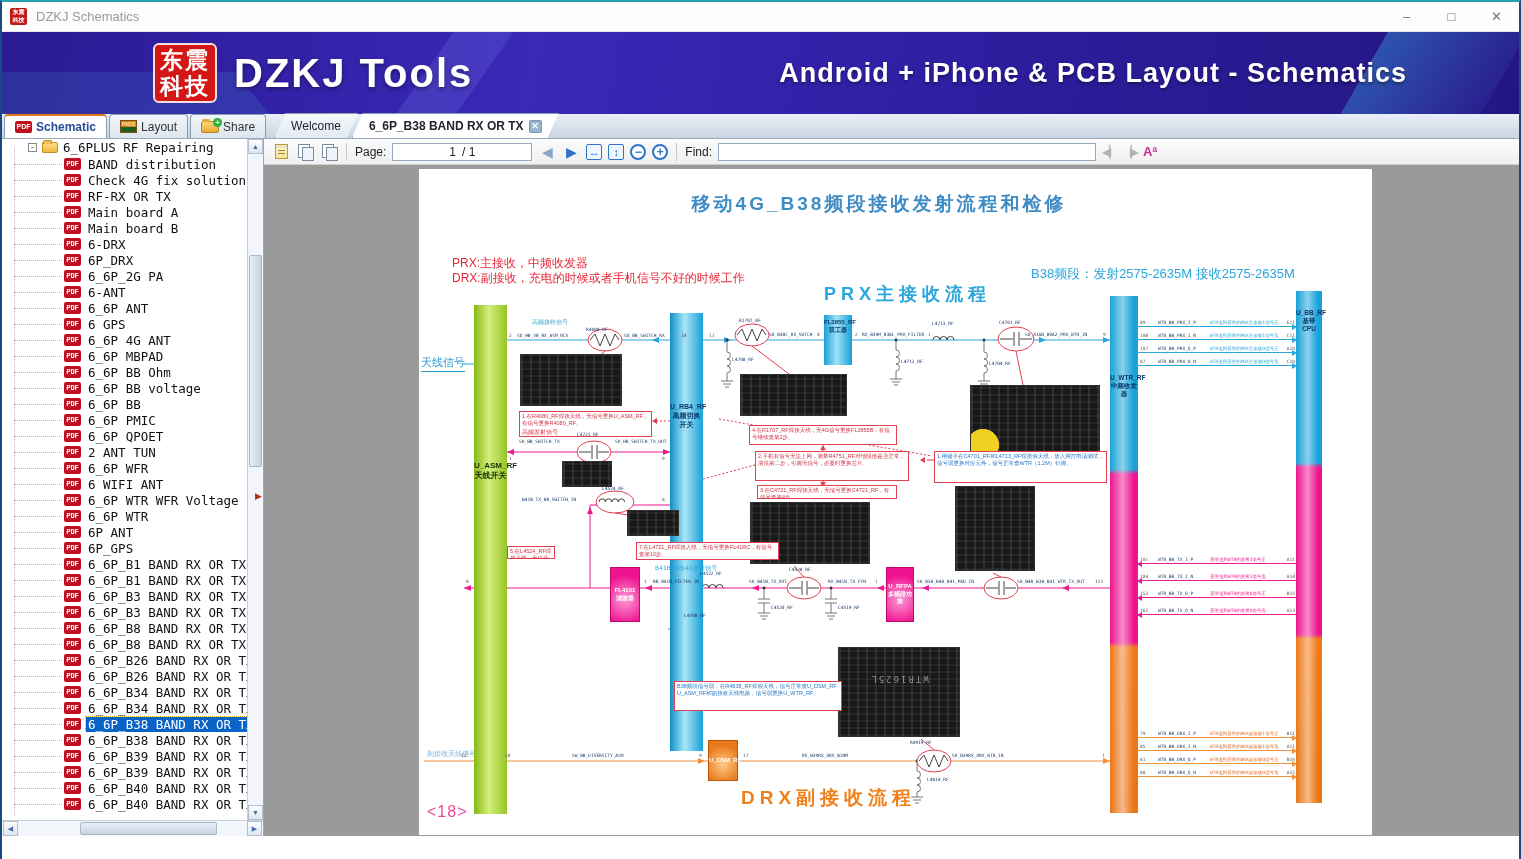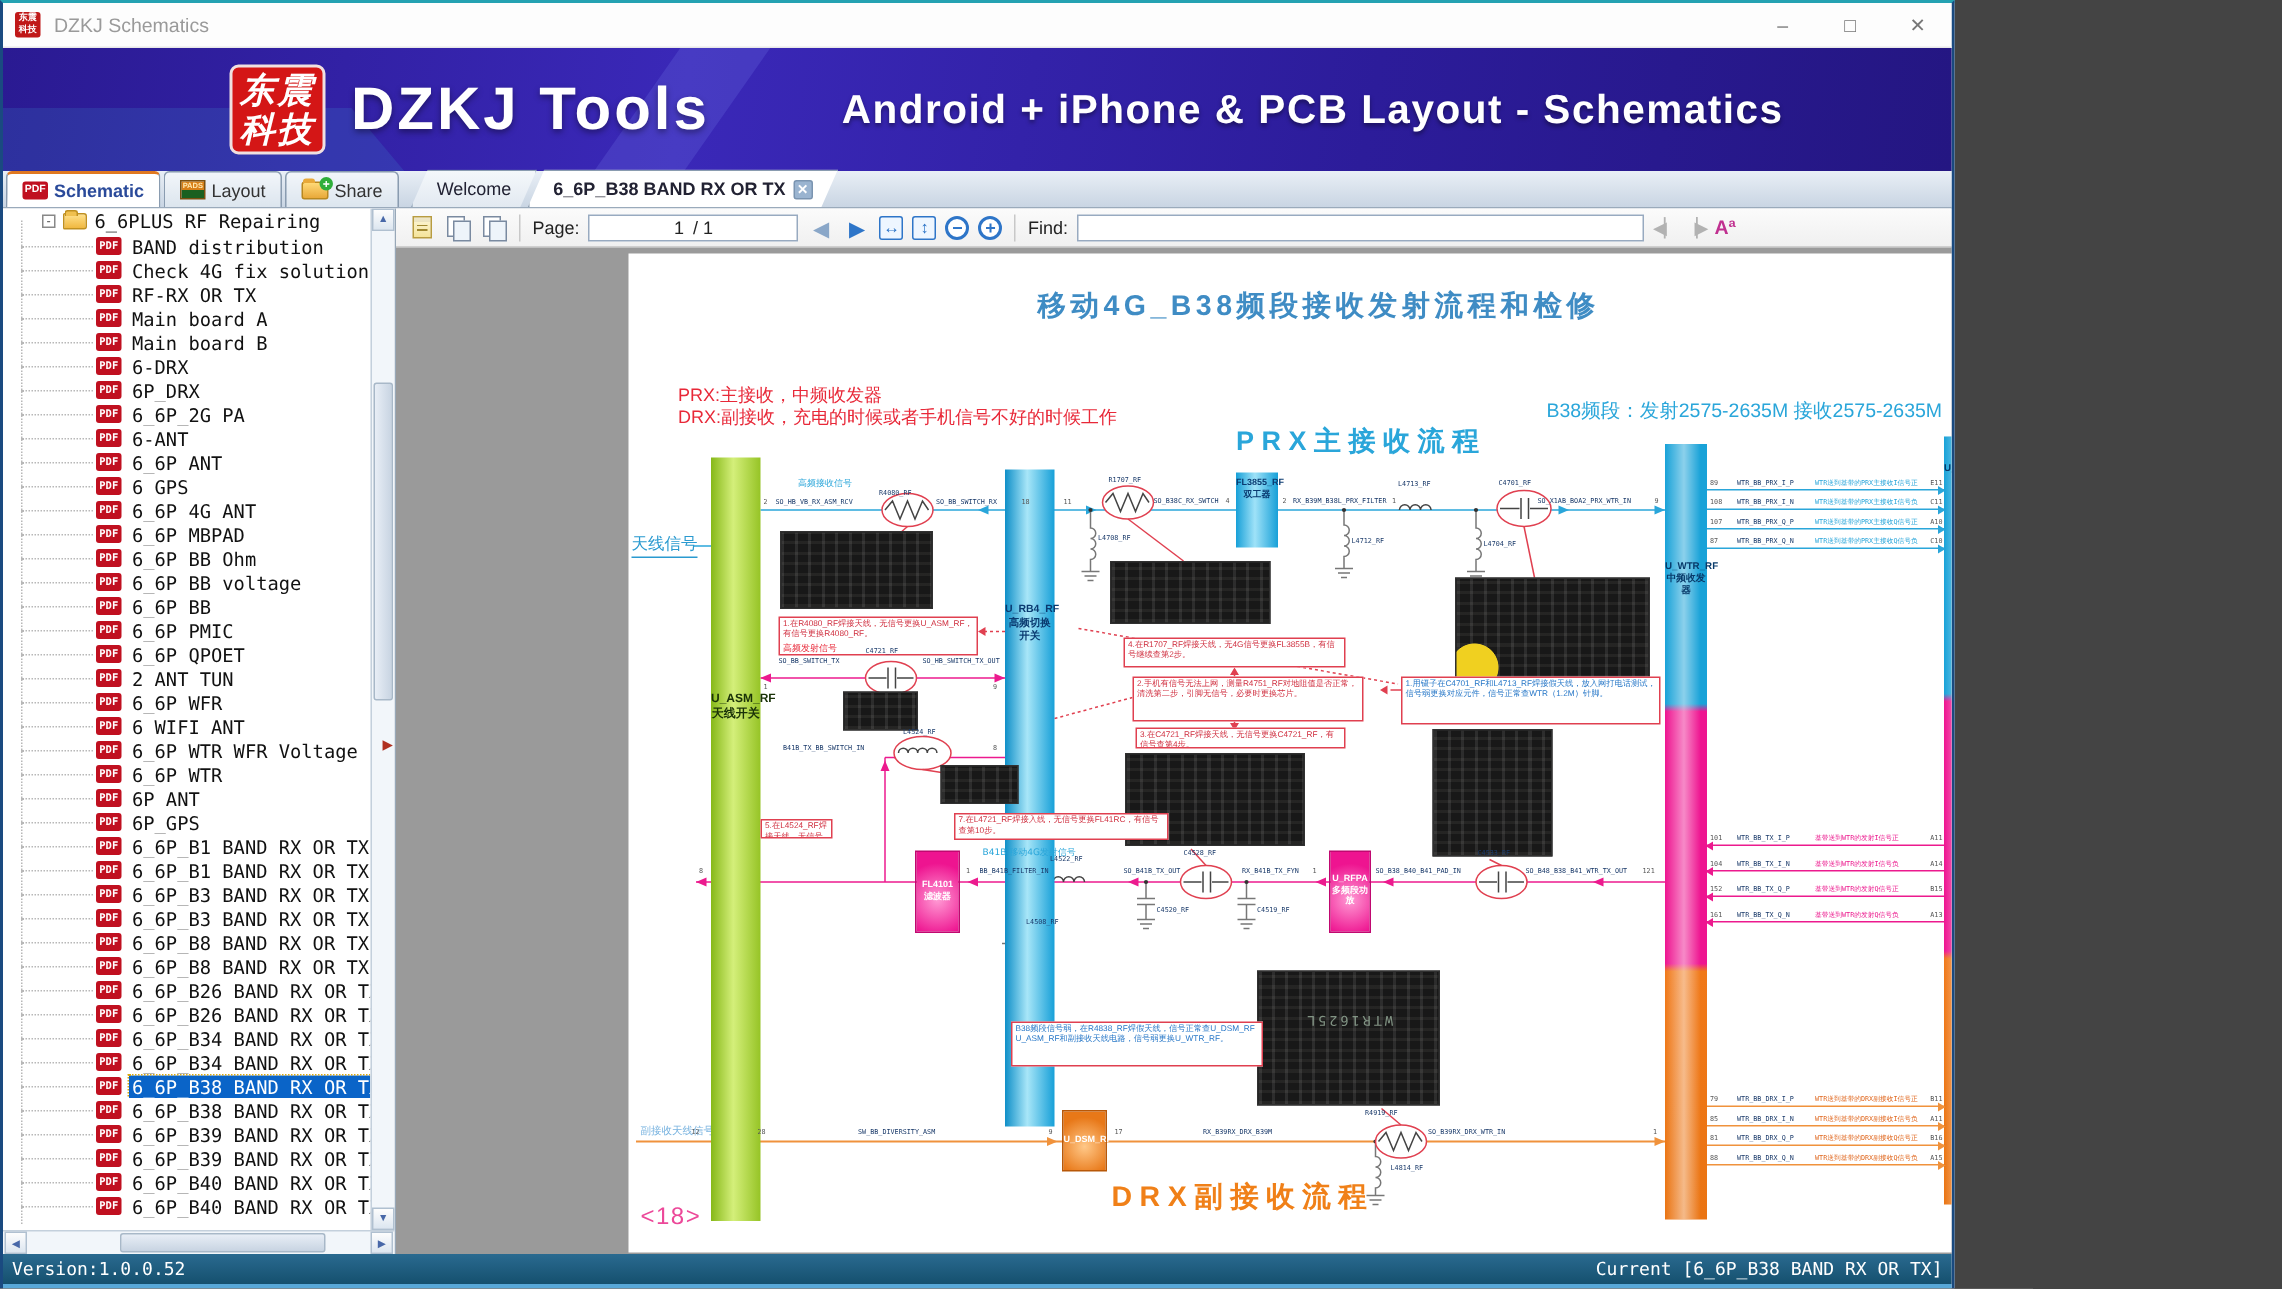--- a/index.html
+++ b/index.html
@@ -1,34 +1,34 @@
 <!DOCTYPE html>
 <html><head>
 <meta charset="utf-8">
 <style>
   *{margin:0;padding:0;box-sizing:border-box;}
   html,body{width:1521px;height:859px;overflow:hidden;background:#444;}
   body{font-family:"Liberation Sans",sans-serif;}
-  .window{position:relative;width:1303px;height:859px;background:#fff;
+  .window{position:relative;width:1521px;height:859px;background:#fff;
     border-top:2px solid #24a2b2;border-left:2px solid #1a4a80;border-right:2px solid #1a4a80;}
   
   .titlebar{height:30px;background:#fdfdfd;display:flex;align-items:center;border-bottom:1px solid #e8e8e8;}
   .app-ico{width:17px;height:17px;margin-left:8px;background:#c01818;border-radius:2px;color:#fff;
     font-size:6px;line-height:8px;text-align:center;font-weight:bold;overflow:hidden;}
   .titlebar .ttl{margin-left:9px;font-size:13px;color:#9a9a9a;}
   .win-controls{margin-left:auto;display:flex;}
   .win-btn{width:45px;height:29px;display:flex;align-items:center;justify-content:center;
     color:#777;font-size:13px;cursor:default;}
   
   .banner{position:relative;height:82px;background:linear-gradient(100deg,#2a1a92 0%,#3a28b8 35%,#2c1c9a 70%,#241682 100%);overflow:hidden;}
   .banner .streak1{position:absolute;left:420px;top:-20px;width:60px;height:130px;background:rgba(140,160,255,.16);transform:skewX(-35deg);}
   .banner .streak2{position:absolute;left:1360px;top:-30px;width:140px;height:150px;background:linear-gradient(100deg,rgba(60,200,240,.35),rgba(80,90,230,.1));transform:skewX(-30deg);}
   .banner .streak3{position:absolute;left:-30px;top:40px;width:300px;height:90px;background:rgba(70,210,240,.12);transform:skewX(40deg);}
   .logo-sq{position:absolute;left:151px;top:11px;width:64px;height:60px;background:#d41616;border-radius:6px;
-    border:2px solid #f0e0e0;display:flex;flex-direction:column;align-items:center;justify-content:center;font-style:italic;}
+    border:2px solid #f0e0e0;display:flex;flex-direction:column;align-items:center;justify-content:center;}
   .logo-sq span{color:#fff;font-weight:bold;font-size:23px;line-height:26px;letter-spacing:2px;}
   .banner .brand{position:absolute;left:232px;top:19px;color:#fff;font-size:40px;font-weight:bold;letter-spacing:2px;text-shadow:0 2px 4px rgba(0,0,0,.4);}
   .banner .tagline{position:absolute;right:112px;top:26px;color:#fff;font-size:27px;font-weight:bold;letter-spacing:1px;text-shadow:0 2px 3px rgba(0,0,0,.4);}
   
   .tabrow{height:25px;background:linear-gradient(#e9eff6,#c9d5e3);border-bottom:1px solid #9aaabb;display:flex;align-items:flex-end;}
   .app-tab{height:24px;display:flex;align-items:center;gap:4px;padding:0 10px;margin-left:2px;
     background:linear-gradient(#f2f6fa,#dce5ee);border:1px solid #8a9cb0;border-bottom:none;border-radius:4px 4px 0 0;font-size:12px;color:#333;}
   .app-tab.active{background:#fff;border-top:2px solid #e07820;color:#2a4a9a;font-weight:bold;}
   .pdf-ico{display:inline-block;width:17px;height:12px;background:#c01020;border-radius:2px;color:#fff;
     font-size:7px;font-weight:bold;text-align:center;line-height:12px;flex:none;}
@@ -799,18 +799,14 @@
                 <span class="pr">A15</span>
                 <div class="ln"></div>
               </div>
             </div>
 
         </div>
       </div>
     </div>
   </div>
 
-  <div class="statusbar">
-    <span>Version:1.0.0.52</span>
-    <span>Current [6_6P_B38 BAND RX OR TX]</span>
-  </div>
 
 </div>
 
 </body></html>

